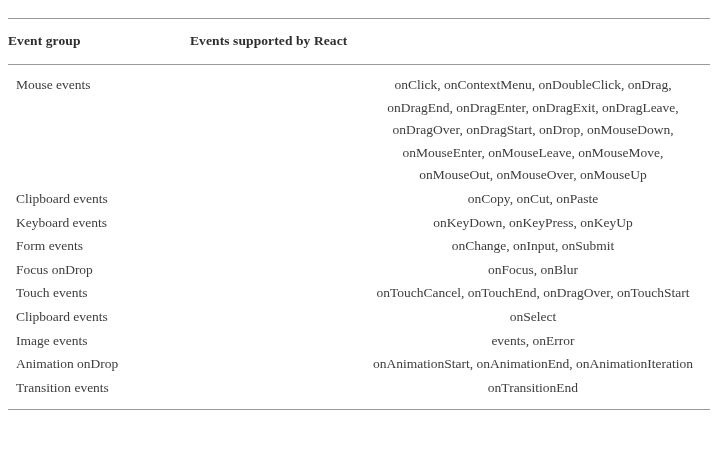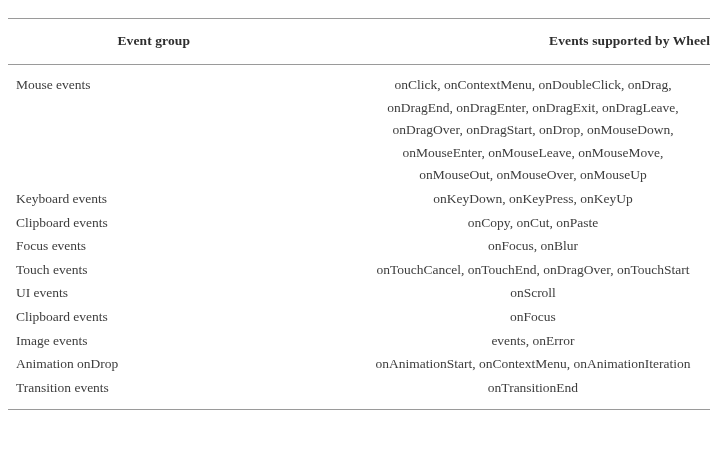--- a/index.html
+++ b/index.html
@@ -31,21 +31,21 @@
 
   
   .rule-top    { border-top: 1.2px solid #9a9a9a; }
   .rule-header { border-bottom: 1.2px solid #9a9a9a; }
   .rule-bottom { border-bottom: 1.2px solid #9a9a9a; }
 
   thead th {
     font-weight: bold;
     font-size: 13.5px;
     color: #2e2e2e;
-    text-align: right;
+    text-align: left;
     padding: 14px 0 15px 0;
     letter-spacing: 0.1px;
   }
 
   th.col-group  { width: 182px; }
   th.col-events { width: 520px; }
 
   tbody td {
     font-size: 13.5px;
     line-height: 22.6px;
@@ -73,76 +73,76 @@
   }
 </style>
 </head>
 <body>
 
 <div class="table-wrap">
   <table class="event-table">
     <thead>
       <tr class="rule-top rule-header">
         <th class="col-group">Event group</th>
-        <th class="col-events">Events supported by Wheel</th>
+        <th class="col-events">Events supported by React</th>
       </tr>
     </thead>
     <tbody>
         <tr class="first-row">
           <td class="cell-group">Mouse events</td>
           <td class="cell-events">
             <span class="cell-events-inner">onClick, onContextMenu, onDoubleClick, onDrag, onDragEnd, onDragEnter, onDragExit, onDragLeave, onDragOver, onDragStart, onDrop, onMouseDown, onMouseEnter, onMouseLeave, onMouseMove, onMouseOut, onMouseOver, onMouseUp</span>
           </td>
         </tr>
         <tr>
+          <td class="cell-group">Clipboard events</td>
+          <td class="cell-events">
+            <span class="cell-events-inner">onCopy, onCut, onPaste</span>
+          </td>
+        </tr>
+        <tr>
           <td class="cell-group">Keyboard events</td>
           <td class="cell-events">
             <span class="cell-events-inner">onKeyDown, onKeyPress, onKeyUp</span>
           </td>
         </tr>
         <tr>
-          <td class="cell-group">Clipboard events</td>
+          <td class="cell-group">Form events</td>
           <td class="cell-events">
-            <span class="cell-events-inner">onCopy, onCut, onPaste</span>
+            <span class="cell-events-inner">onChange, onInput, onSubmit</span>
           </td>
         </tr>
         <tr>
-          <td class="cell-group">Focus events</td>
+          <td class="cell-group">Focus onDrop</td>
           <td class="cell-events">
             <span class="cell-events-inner">onFocus, onBlur</span>
           </td>
         </tr>
         <tr>
           <td class="cell-group">Touch events</td>
           <td class="cell-events">
             <span class="cell-events-inner">onTouchCancel, onTouchEnd, onDragOver, onTouchStart</span>
           </td>
         </tr>
         <tr>
-          <td class="cell-group">UI events</td>
-          <td class="cell-events">
-            <span class="cell-events-inner">onScroll</span>
-          </td>
-        </tr>
-        <tr>
           <td class="cell-group">Clipboard events</td>
           <td class="cell-events">
-            <span class="cell-events-inner">onFocus</span>
+            <span class="cell-events-inner">onSelect</span>
           </td>
         </tr>
         <tr>
           <td class="cell-group">Image events</td>
           <td class="cell-events">
             <span class="cell-events-inner">events, onError</span>
           </td>
         </tr>
         <tr>
           <td class="cell-group">Animation onDrop</td>
           <td class="cell-events">
-            <span class="cell-events-inner">onAnimationStart, onContextMenu, onAnimationIteration</span>
+            <span class="cell-events-inner">onAnimationStart, onAnimationEnd, onAnimationIteration</span>
           </td>
         </tr>
         <tr class="last-row rule-bottom">
           <td class="cell-group">Transition events</td>
           <td class="cell-events">
             <span class="cell-events-inner">onTransitionEnd</span>
           </td>
         </tr>
       </tbody>
   </table>

